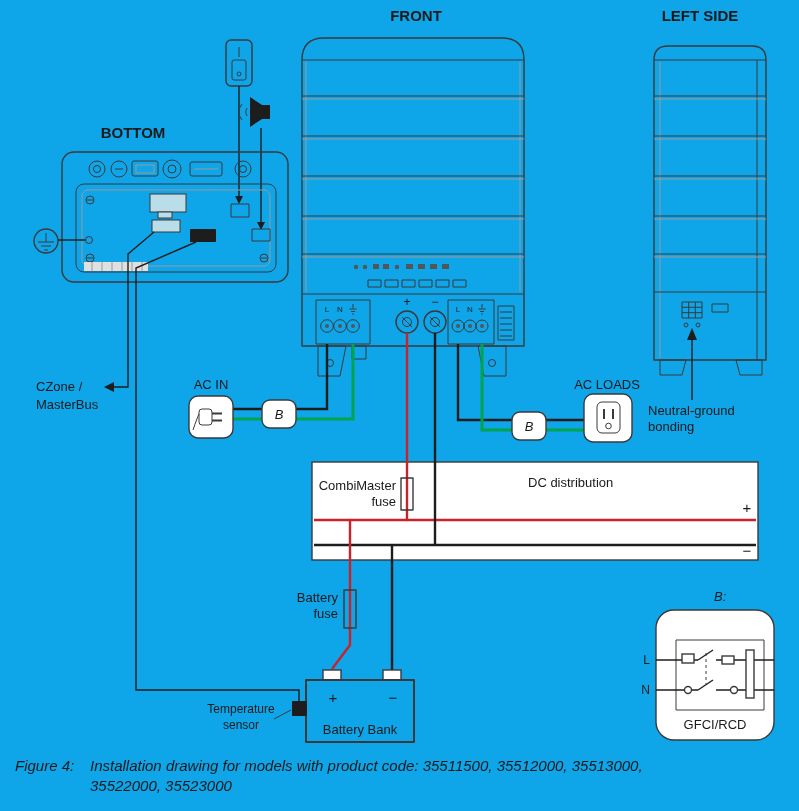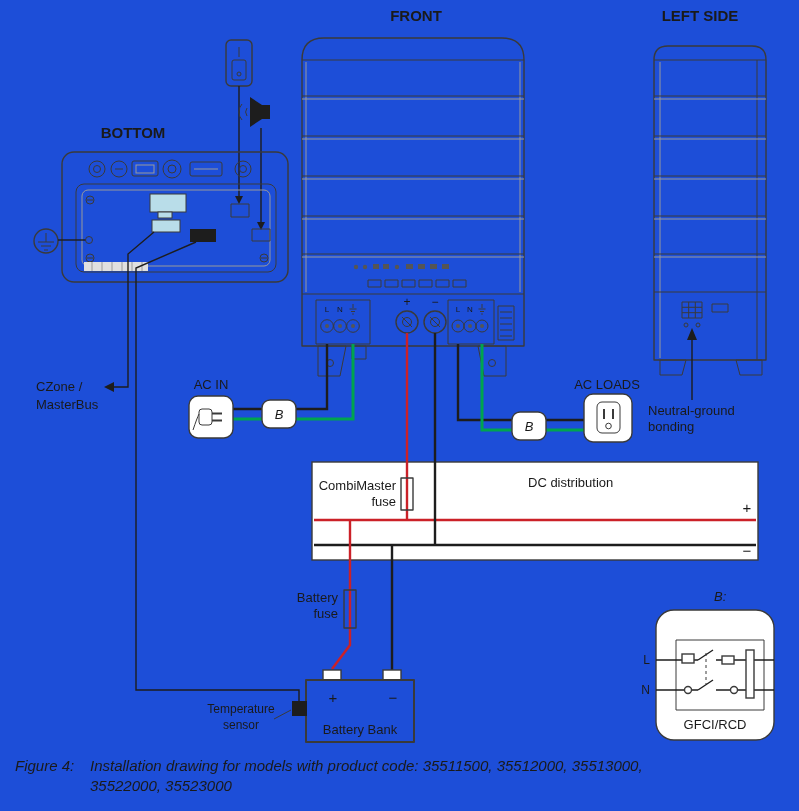--- a/index.html
+++ b/index.html
@@ -1,16 +1,16 @@
 <!DOCTYPE html>
 <html><head>
 <meta charset="utf-8">
 <style>
   html,body{margin:0;padding:0;background:#fff;}
-  .page{position:relative;width:799px;height:811px;background:#1d4ed8;font-family:"Liberation Sans",sans-serif;overflow:hidden;}
+  .page{position:relative;width:799px;height:811px;background:#0ea5e9;font-family:"Liberation Sans",sans-serif;overflow:hidden;}
   svg{display:block;}
   text{fill:#1a1a1a;font-family:"Liberation Sans",sans-serif;}
   .vt{font-size:15px;font-weight:bold;}
   .lb{font-size:13px;}
   .lb12{font-size:12px;}
   .it{font-style:italic;}
   .tm{font-size:8px;}
   .sg{font-size:15px;}
   .sg12{font-size:12px;}
   .cap{font-size:15px;font-style:italic;}

